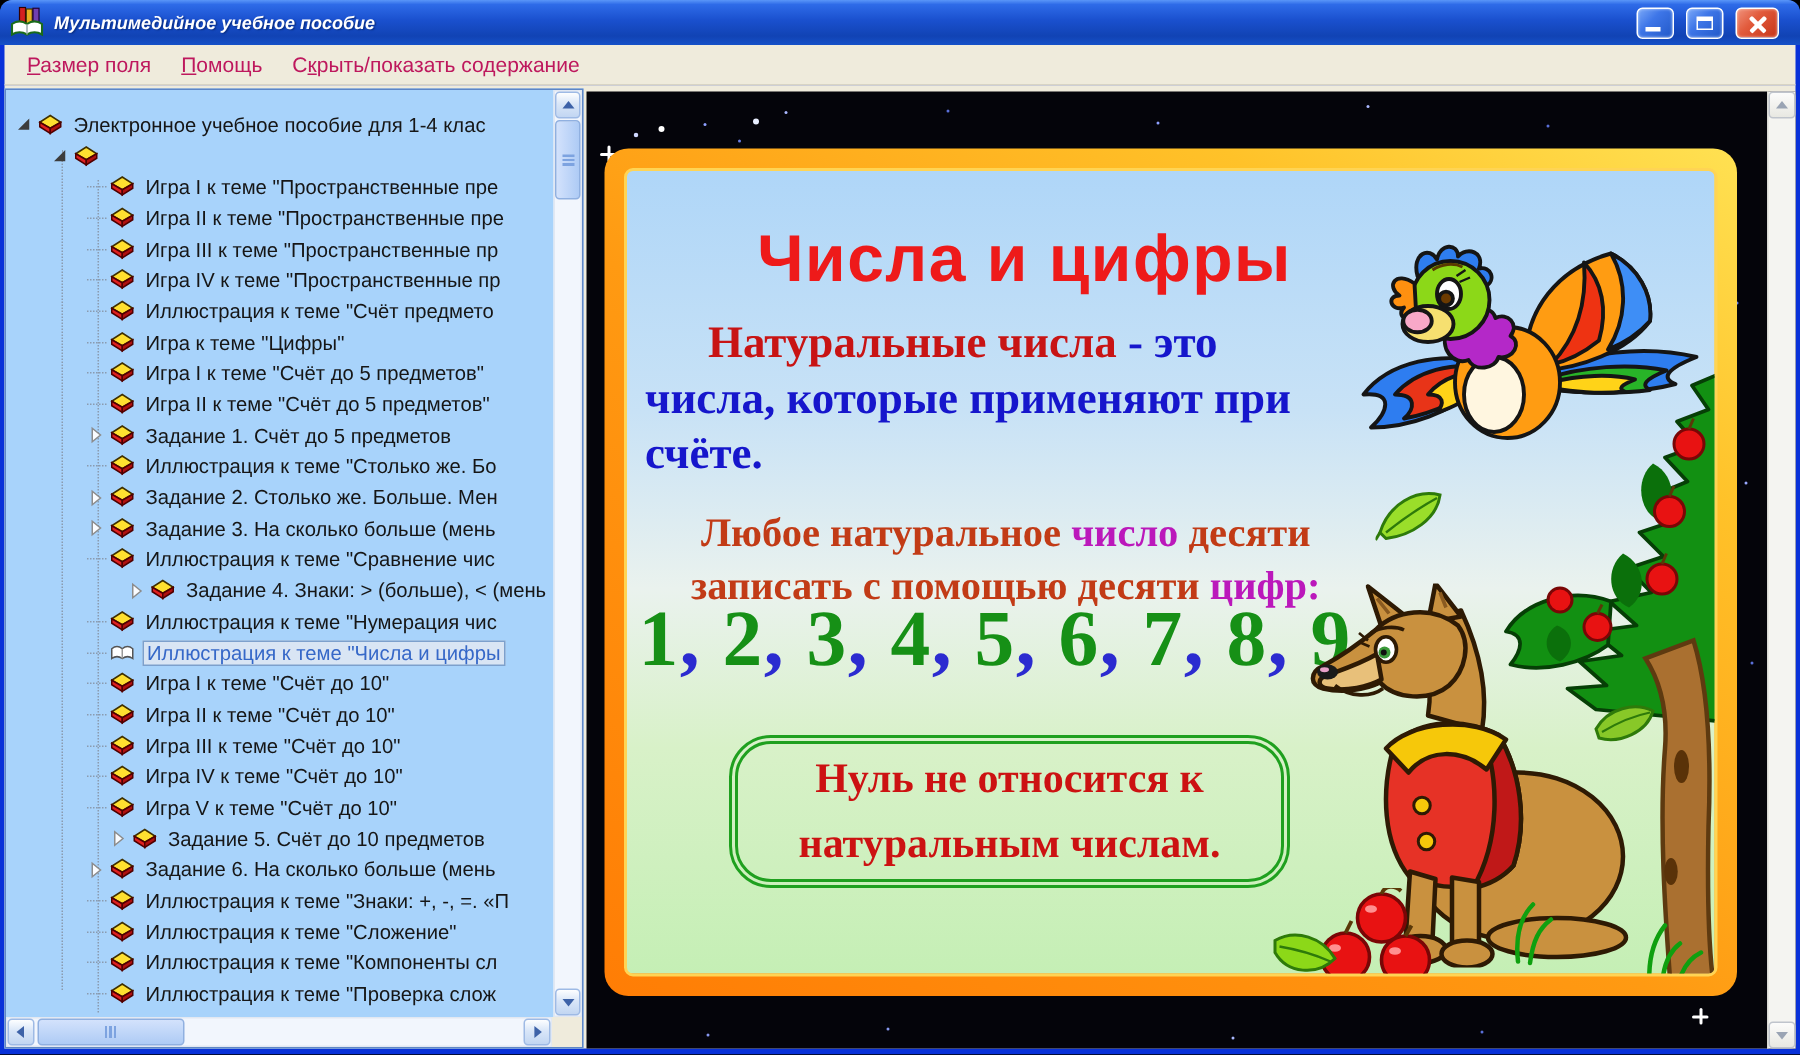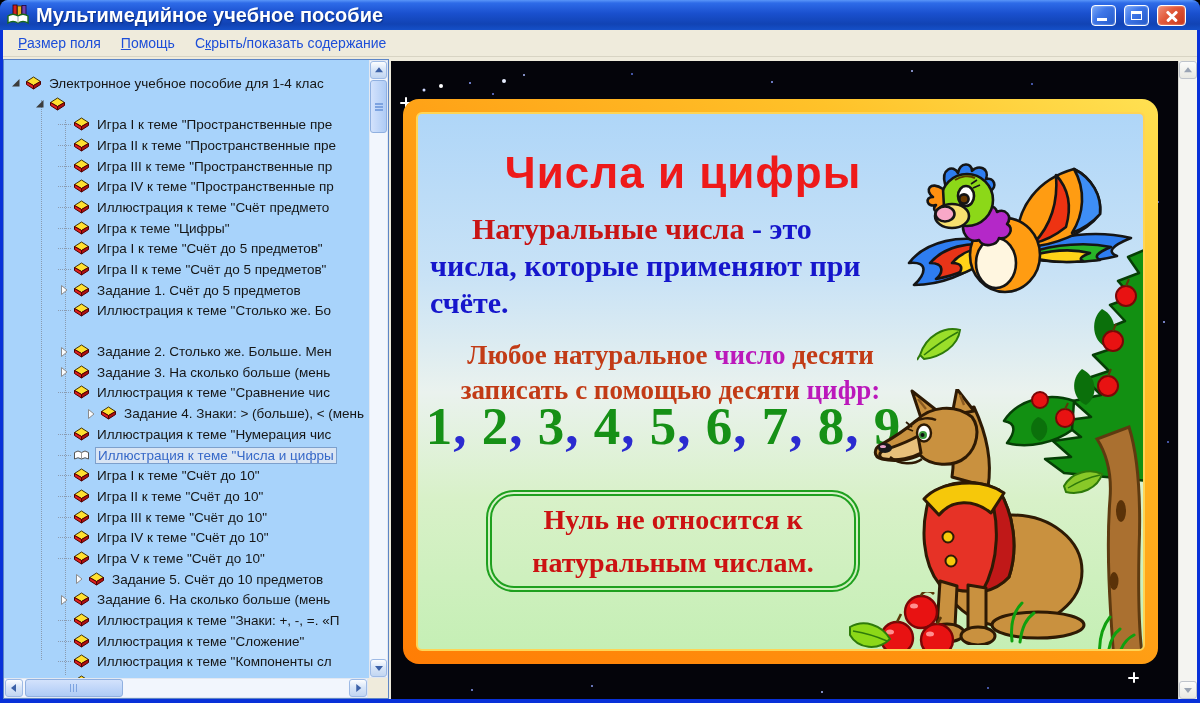--- a/index.html
+++ b/index.html
@@ -7,37 +7,37 @@
   body { font-family:"Liberation Sans", sans-serif; position:relative; }
 
   
   .window { position:absolute; inset:0; background:#0831D9; border-radius:9px 9px 0 0; }
   .titlebar {
     position:absolute; left:0; top:0; right:0; height:30px;
     background:linear-gradient(180deg,#5A96F8 0%,#2E6BE8 10%,#1A50CE 45%,#1143B4 80%,#1550C8 100%);
     border-radius:8px 8px 0 0; display:flex; align-items:center; padding:0 6px;
   }
   .title-icon { width:24px; height:22px; margin-right:6px; flex:0 0 auto; }
-  .title-text { color:#fff; font-weight:bold; font-size:20px; text-shadow:1px 1px 1px #0a2f86; white-space:nowrap; }
+  .title-text { color:#fff; font-weight:bold; font-size:12px; text-shadow:1px 1px 1px #0a2f86; white-space:nowrap;font-style:italic; }
   .win-btns { margin-left:auto; display:flex; gap:8px; padding-right:8px; }
   .win-btn { position:relative; width:25px; height:21px; border:1px solid #fff; border-radius:4px; cursor:default; }
   .btn-blue { background:linear-gradient(135deg,#7AA8F8 0%,#3E76E8 40%,#2258C8 100%); box-shadow:inset 0 0 2px #bdd4ff; }
   .btn-red  { width:29px; background:linear-gradient(135deg,#F0927C 0%,#E25B3C 40%,#C63418 100%); box-shadow:inset 0 0 2px #ffc9b8; }
   .glyph-min { position:absolute; left:5px; bottom:4px; width:10px; height:3px; background:#fff; }
   .glyph-max { position:absolute; left:6px; top:5px; width:11px; height:9px; border:1px solid #fff; border-top:3px solid #fff; }
   .glyph-close::before,.glyph-close::after { content:""; position:absolute; left:7px; top:9px; width:14px; height:2.6px; background:#fff; border-radius:1px; }
   .glyph-close::before { transform:rotate(45deg); }
   .glyph-close::after  { transform:rotate(-45deg); }
 
   .menubar {
     position:absolute; left:3px; right:3px; top:30px; height:27px;
     background:#EFEBDC; display:flex; align-items:center; padding-left:6px; gap:2px;
     border-bottom:1px solid #d8d4c4;
   }
-  .menu-item { padding:3px 9px; font-size:14px; color:#1d4ed8; cursor:default; white-space:nowrap; }
+  .menu-item { padding:3px 9px; font-size:14px; color:#be185d; cursor:default; white-space:nowrap; }
   .menu-item .key { text-decoration:underline; }
 
   .content { position:absolute; left:3px; right:3px; top:57px; bottom:4px; background:#EFEBDC; }
 
   
   .tree-panel { position:absolute; left:0; top:2px; width:386px; bottom:0; background:#A8D3FB; border:1px solid #5E86C6; }
   .tree-scroll-area { position:absolute; left:0; top:0; width:366px; bottom:20px; overflow:hidden; }
   .tree-rows { position:absolute; left:0; top:13px; right:0; }
   .tree-row { display:flex; align-items:center; height:20.7px; white-space:nowrap; cursor:default; }
   .tree-row .exp { width:15px; height:13px; flex:0 0 auto; display:flex; align-items:center; }
@@ -294,21 +294,21 @@
               </span>
               <span class="ticon">
                 <svg width="17" height="15" viewBox="0 0 17 15">
                   <polygon points="1.5,5.5 8.5,1 15.5,5.5 8.5,9.5" fill="#FFE030" stroke="#403000"></polygon>
                   <polygon points="1.5,5.5 8.5,9.5 8.5,13 1.5,8.5" fill="#E02020" stroke="#500000"></polygon>
                   <polygon points="15.5,5.5 8.5,9.5 8.5,13 15.5,8.5" fill="#B01010" stroke="#500000"></polygon>
                 </svg>
               </span>
               <span class="tlabel">Иллюстрация к теме "Столько же. Бо</span>
             </div>
-            <div class="tree-row" style="padding-left: 54px; margin-top: 20px;">
+            <div class="tree-row" style="padding-left: 54px;">
               <span class="exp">
                 <svg width="12" height="12" viewBox="0 0 12 12">
                   <polygon points="3.5,1.5 3.5,10.5 9,6" fill="#FAFCFF" stroke="#8C8C8C"></polygon>
                 </svg>
               </span>
               <span class="ticon">
                 <svg width="17" height="15" viewBox="0 0 17 15">
                   <polygon points="1.5,5.5 8.5,1 15.5,5.5 8.5,9.5" fill="#FFE030" stroke="#403000"></polygon>
                   <polygon points="1.5,5.5 8.5,9.5 8.5,13 1.5,8.5" fill="#E02020" stroke="#500000"></polygon>
                   <polygon points="15.5,5.5 8.5,9.5 8.5,13 15.5,8.5" fill="#B01010" stroke="#500000"></polygon>

